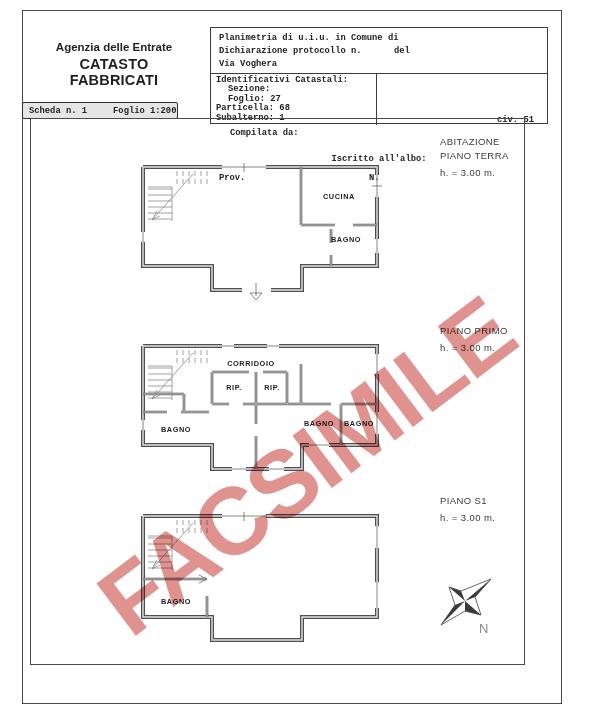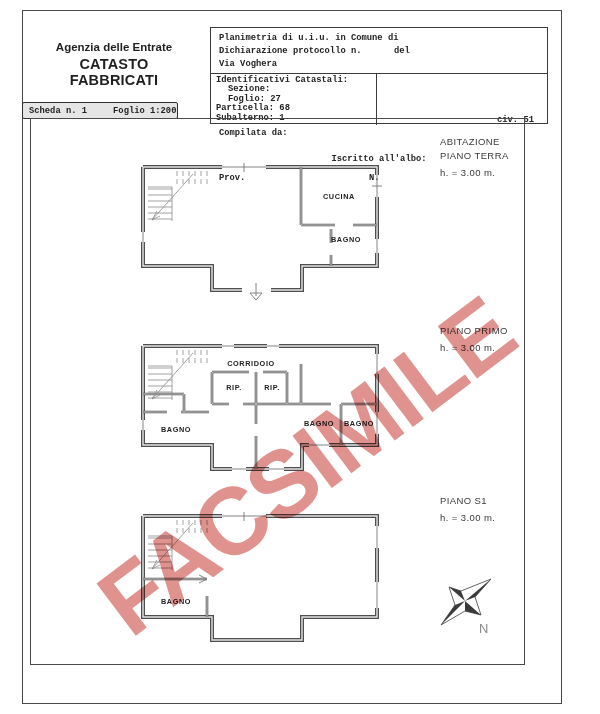--- a/index.html
+++ b/index.html
@@ -19,21 +19,21 @@
   .proto-box{position:absolute;left:187px;top:16px;width:338px;height:97px;border:1px solid #3c3c3c;box-sizing:border-box;font-family:"Liberation Mono",monospace;font-size:8.8px;font-weight:bold;color:#222;}
   .proto-top{height:46px;box-sizing:border-box;padding:4px 8px 0 8px;border-bottom:1px solid #3c3c3c;}
   .proto-top .row{position:relative;height:13px;line-height:13px;white-space:nowrap;}
   .proto-top .del{position:absolute;left:175px;top:0;}
   .proto-top .civ{position:absolute;left:278px;top:12px;margin-top:44px;}
   .proto-bottom{display:flex;height:50px;flex-direction:column;}
   .cad-col{width:166px;box-sizing:border-box;border-right:1px solid #3c3c3c;padding:2px 5px;}
   .cad-col div{height:9.4px;line-height:9.4px;white-space:nowrap;}
   .cad-col .ind{padding-left:12px;}
   .comp-col{flex:1;box-sizing:border-box;padding:3px 8px;position:relative;}
-  .comp-col .c1{line-height:10px;}
+  .comp-col .c1{line-height:10px;margin-left:11px;}
   .comp-col .c2{line-height:10px;margin-top:16px;text-align:center;}
   .comp-col .c3{line-height:10px;margin-top:9px;position:relative;}
   .comp-col .nlab{position:absolute;left:150px;top:0;}
 
   
   .scheda-box{position:absolute;left:22px;top:102px;width:156px;height:17px;border:1.5px solid #2e2e2e;border-radius:2px;box-sizing:border-box;display:flex;align-items:center;font-family:"Liberation Mono",monospace;font-size:8.8px;font-weight:bold;color:#222;background:#e5e5e5;}
   .scheda-box .s1{padding-left:6px;white-space:nowrap;}
   .scheda-box .s2{margin-left:26px;white-space:nowrap;}
 
   

